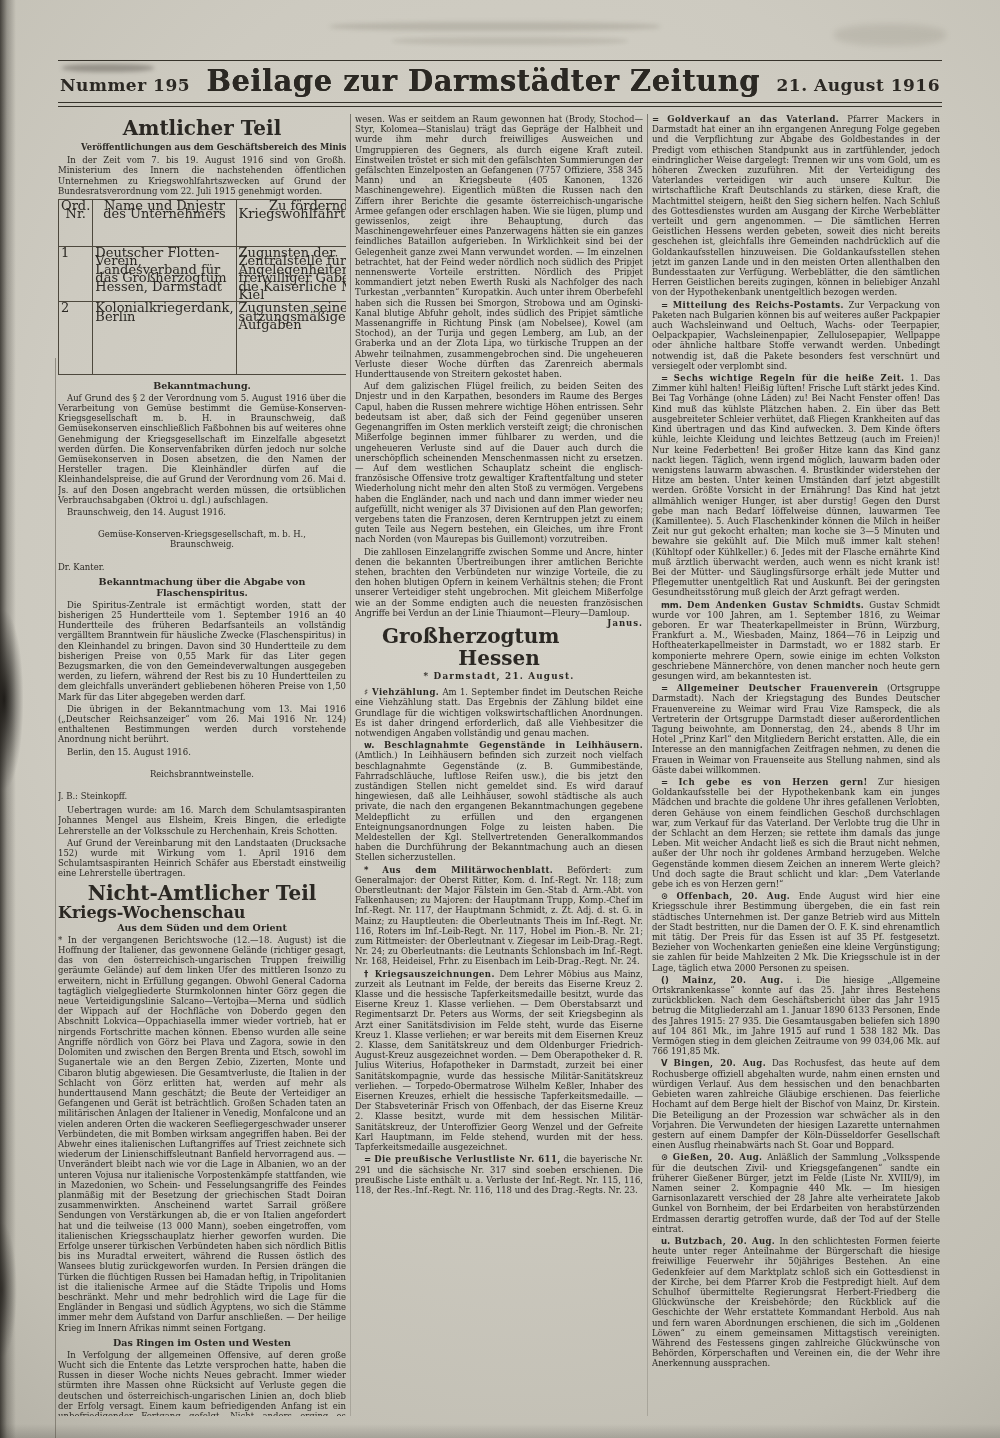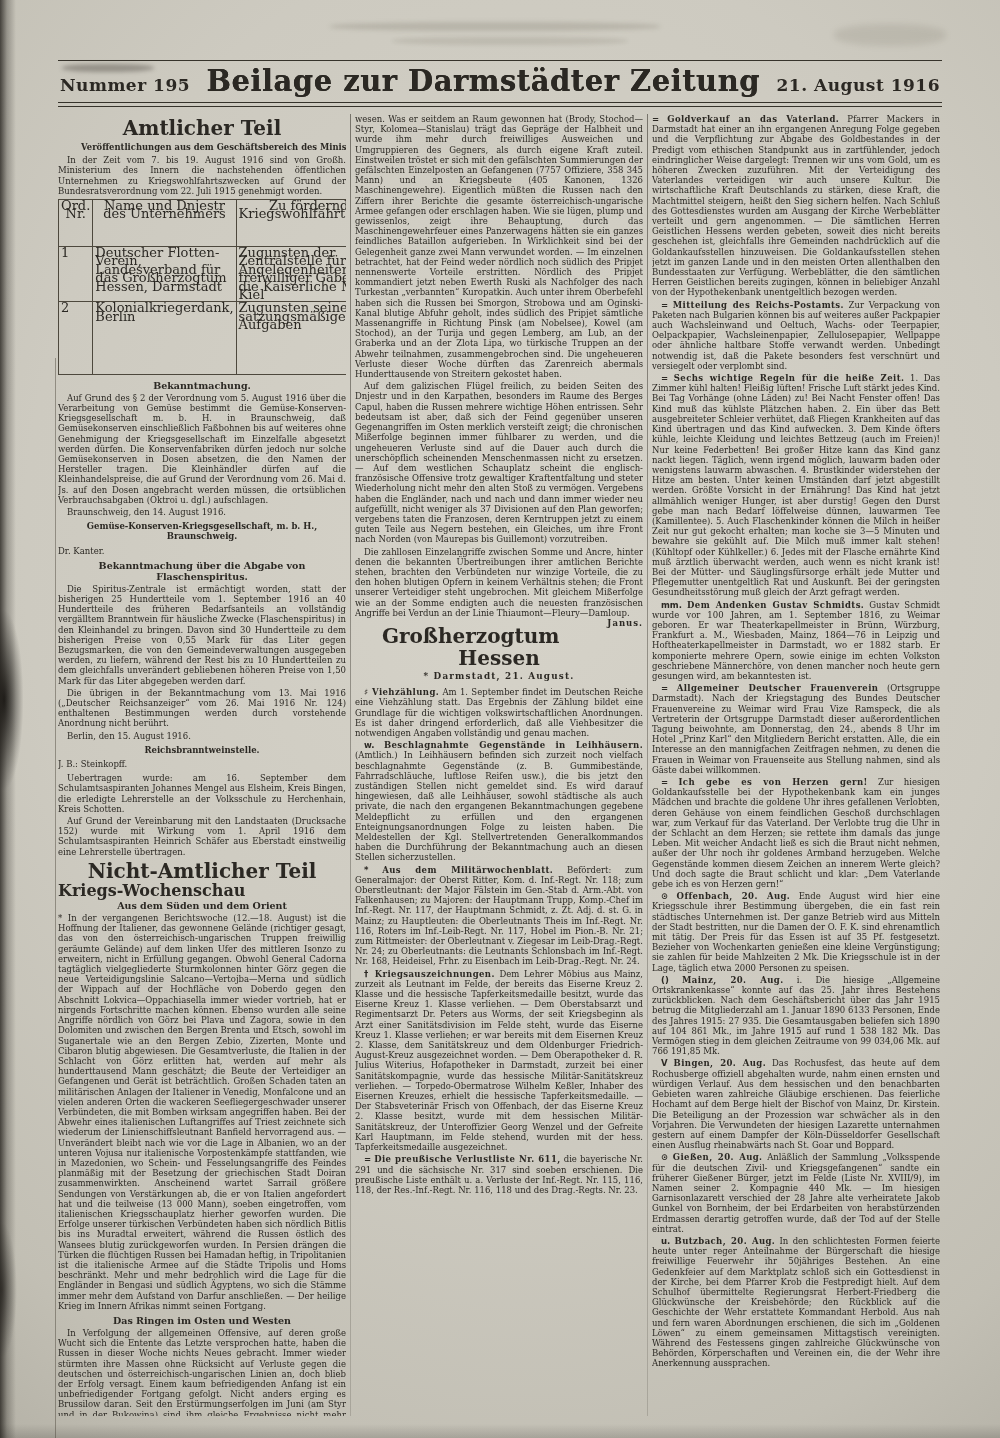--- a/index.html
+++ b/index.html
@@ -45,21 +45,21 @@
 
   .p{margin:0 0 2px;text-indent:9px;}
   .noindent{text-indent:0;}
   .h-display{font-size:20px;line-height:22px;font-weight:bold;text-align:center;margin:3px 0 3px;text-indent:0;}
   .h-hessen{font-size:20px;margin:7px 0 1px;}
   .h-sub{font-size:10px;font-weight:bold;text-align:center;margin:1px 0 3px;text-indent:0;
     white-space:nowrap;transform:scaleX(.84);transform-origin:50% 50%;}
   .h-sub2{font-size:16px;font-weight:bold;text-align:left;margin:4px 0 2px;text-indent:0;}
   .h-small{font-size:9.5px;line-height:11px;font-weight:bold;text-align:center;margin:4px 0 2px;text-indent:0;}
   .sig-place{text-indent:9px;margin:2px 0 0;}
-  .sig-org{text-align:center;font-weight:bold;text-indent:0;margin:4px;}
+  .sig-org{text-align:center;font-weight:normal;text-indent:0;margin:12px;}
   .sig-name{text-align:left;text-indent:0;margin:0 0 4px;}
   .dateline{text-align:center;font-weight:bold;font-size:8.8px;letter-spacing:1.2px;margin:2px 0 6px;}
   .marker{font-weight:bold;font-family:"DejaVu Sans","DejaVu Serif",sans-serif;}
   .lead{font-weight:bold;letter-spacing:.4px;}
   .byline{float:right;font-weight:bold;letter-spacing:1px;padding-left:12px;}
 
   .gov-table{width:100%;border-collapse:collapse;margin:3px 0 5px;font-size:13px;line-height:8.4px;text-align:left;}
   .gov-table th,.gov-table td{border:1px solid #4d483d;padding:2px;vertical-align:top;}
   .gov-table th{font-weight:normal;text-align:center;}
 </style>
@@ -125,21 +125,21 @@
       <p class="p sig-org">Gemüse-Konserven-Kriegsgesellschaft, m. b. H., Braunschweig.</p>
       <p class="p sig-name">Dr. Kanter.</p>
 
       <div class="h-small">Bekanntmachung über die Abgabe von Flaschenspiritus.</div>
       <p class="p">Die Spiritus-Zentrale ist ermächtigt worden, statt der bisherigen 25 Hundertteile vom 1. September 1916 an 40 Hundertteile des früheren Bedarfsanteils an vollständig vergälltem Branntwein für häusliche Zwecke (Flaschenspiritus) in den Kleinhandel zu bringen. Davon sind 30 Hundertteile zu dem bisherigen Preise von 0,55 Mark für das Liter gegen Bezugsmarken, die von den Gemeindeverwaltungen ausgegeben werden, zu liefern, während der Rest bis zu 10 Hundertteilen zu dem gleichfalls unverändert gebliebenen höheren Preise von 1,50 Mark für das Liter abgegeben werden darf.</p>
       <p class="p">Die übrigen in der Bekanntmachung vom 13. Mai 1916 („Deutscher Reichsanzeiger“ vom 26. Mai 1916 Nr. 124) enthaltenen Bestimmungen werden durch vorstehende Anordnung nicht berührt.</p>
       <p class="p sig-place">Berlin, den 15. August 1916.</p>
       <p class="p sig-org">Reichsbranntweinstelle.</p>
       <p class="p sig-name">J. B.: Steinkopff.</p>
 
-      <p class="p">Uebertragen wurde: am 16. September dem Schulamtsaspiranten Johannes Mengel aus Elsheim, Kreis Bingen, die erledigte Lehrerstelle an der Volksschule zu Herchenhain, Kreis Schotten.</p>
+      <p class="p">Uebertragen wurde: am 16. March dem Schulamtsaspiranten Johannes Mengel aus Elsheim, Kreis Bingen, die erledigte Lehrerstelle an der Volksschule zu Herchenhain, Kreis Schotten.</p>
       <p class="p">Auf Grund der Vereinbarung mit den Landstaaten (Drucksache 152) wurde mit Wirkung vom 1. April 1916 dem Schulamtsaspiranten Heinrich Schäfer aus Eberstadt einstweilig eine Lehrerstelle übertragen.</p>
 
       <h2 class="h-display">Nicht-Amtlicher Teil</h2>
       <div class="h-sub2">Kriegs-Wochenschau</div>
       <div class="h-small">Aus dem Süden und dem Orient</div>
       <p class="p noindent">* In der vergangenen Berichtswoche (12.—18. August) ist die Hoffnung der Italiener, das gewonnene Gelände (richtiger gesagt, das von den österreichisch-ungarischen Truppen freiwillig geräumte Gelände) auf dem linken Ufer des mittleren Isonzo zu erweitern, nicht in Erfüllung gegangen. Obwohl General Cadorna tagtäglich vielgegliederte Sturmkolonnen hinter Görz gegen die neue Verteidigungslinie Salcano—Vertojba—Merna und südlich der Wippach auf der Hochfläche von Doberdo gegen den Abschnitt Lokvica—Oppachiasella immer wieder vortrieb, hat er nirgends Fortschritte machen können. Ebenso wurden alle seine Angriffe nördlich von Görz bei Plava und Zagora, sowie in den Dolomiten und zwischen den Bergen Brenta und Etsch, sowohl im Suganertale wie an den Bergen Zebio, Zizerten, Monte und Cibaron blutig abgewiesen. Die Gesamtverluste, die Italien in der Schlacht von Görz erlitten hat, werden auf mehr als hunderttausend Mann geschätzt; die Beute der Verteidiger an Gefangenen und Gerät ist beträchtlich. Großen Schaden taten an militärischen Anlagen der Italiener in Venedig, Monfalcone und an vielen anderen Orten die wackeren Seefliegergeschwader unserer Verbündeten, die mit Bomben wirksam angegriffen haben. Bei der Abwehr eines italienischen Luftangriffes auf Triest zeichnete sich wiederum der Linienschiffsleutnant Banfield hervorragend aus. — Unverändert bleibt nach wie vor die Lage in Albanien, wo an der unteren Vojusa nur italienische Vorpostenkämpfe stattfanden, wie in Mazedonien, wo Schein- und Fesselungsangriffe des Feindes planmäßig mit der Besetzung der griechischen Stadt Doiran zusammenwirkten. Anscheinend wartet Sarrail größere Sendungen von Verstärkungen ab, die er von Italien angefordert hat und die teilweise (13 000 Mann), soeben eingetroffen, vom italienischen Kriegsschauplatz hierher geworfen wurden. Die Erfolge unserer türkischen Verbündeten haben sich nördlich Bitlis bis ins Muradtal erweitert, während die Russen östlich des Wansees blutig zurückgeworfen wurden. In Persien drängen die Türken die flüchtigen Russen bei Hamadan heftig, in Tripolitanien ist die italienische Armee auf die Städte Tripolis und Homs beschränkt. Mehr und mehr bedrohlich wird die Lage für die Engländer in Bengasi und südlich Ägyptens, wo sich die Stämme immer mehr dem Aufstand von Darfur anschließen. — Der heilige Krieg im Innern Afrikas nimmt seinen Fortgang.</p>
       <div class="h-small">Das Ringen im Osten und Westen</div>
       <p class="p">In Verfolgung der allgemeinen Offensive, auf deren große Wucht sich die Entente das Letzte versprochen hatte, haben die Russen in dieser Woche nichts Neues gebracht. Immer wieder stürmten ihre Massen ohne Rücksicht auf Verluste gegen die deutschen und österreichisch-ungarischen Linien an, doch blieb der Erfolg versagt. Einem kaum befriedigenden Anfang ist ein unbefriedigender Fortgang gefolgt. Nicht anders erging es Brussilow daran. Seit den Erstürmungserfolgen im Juni (am Styr und in der Bukowina) sind ihm gleiche Ergebnisse nicht mehr beschieden ge-</p>
     </div>
 

